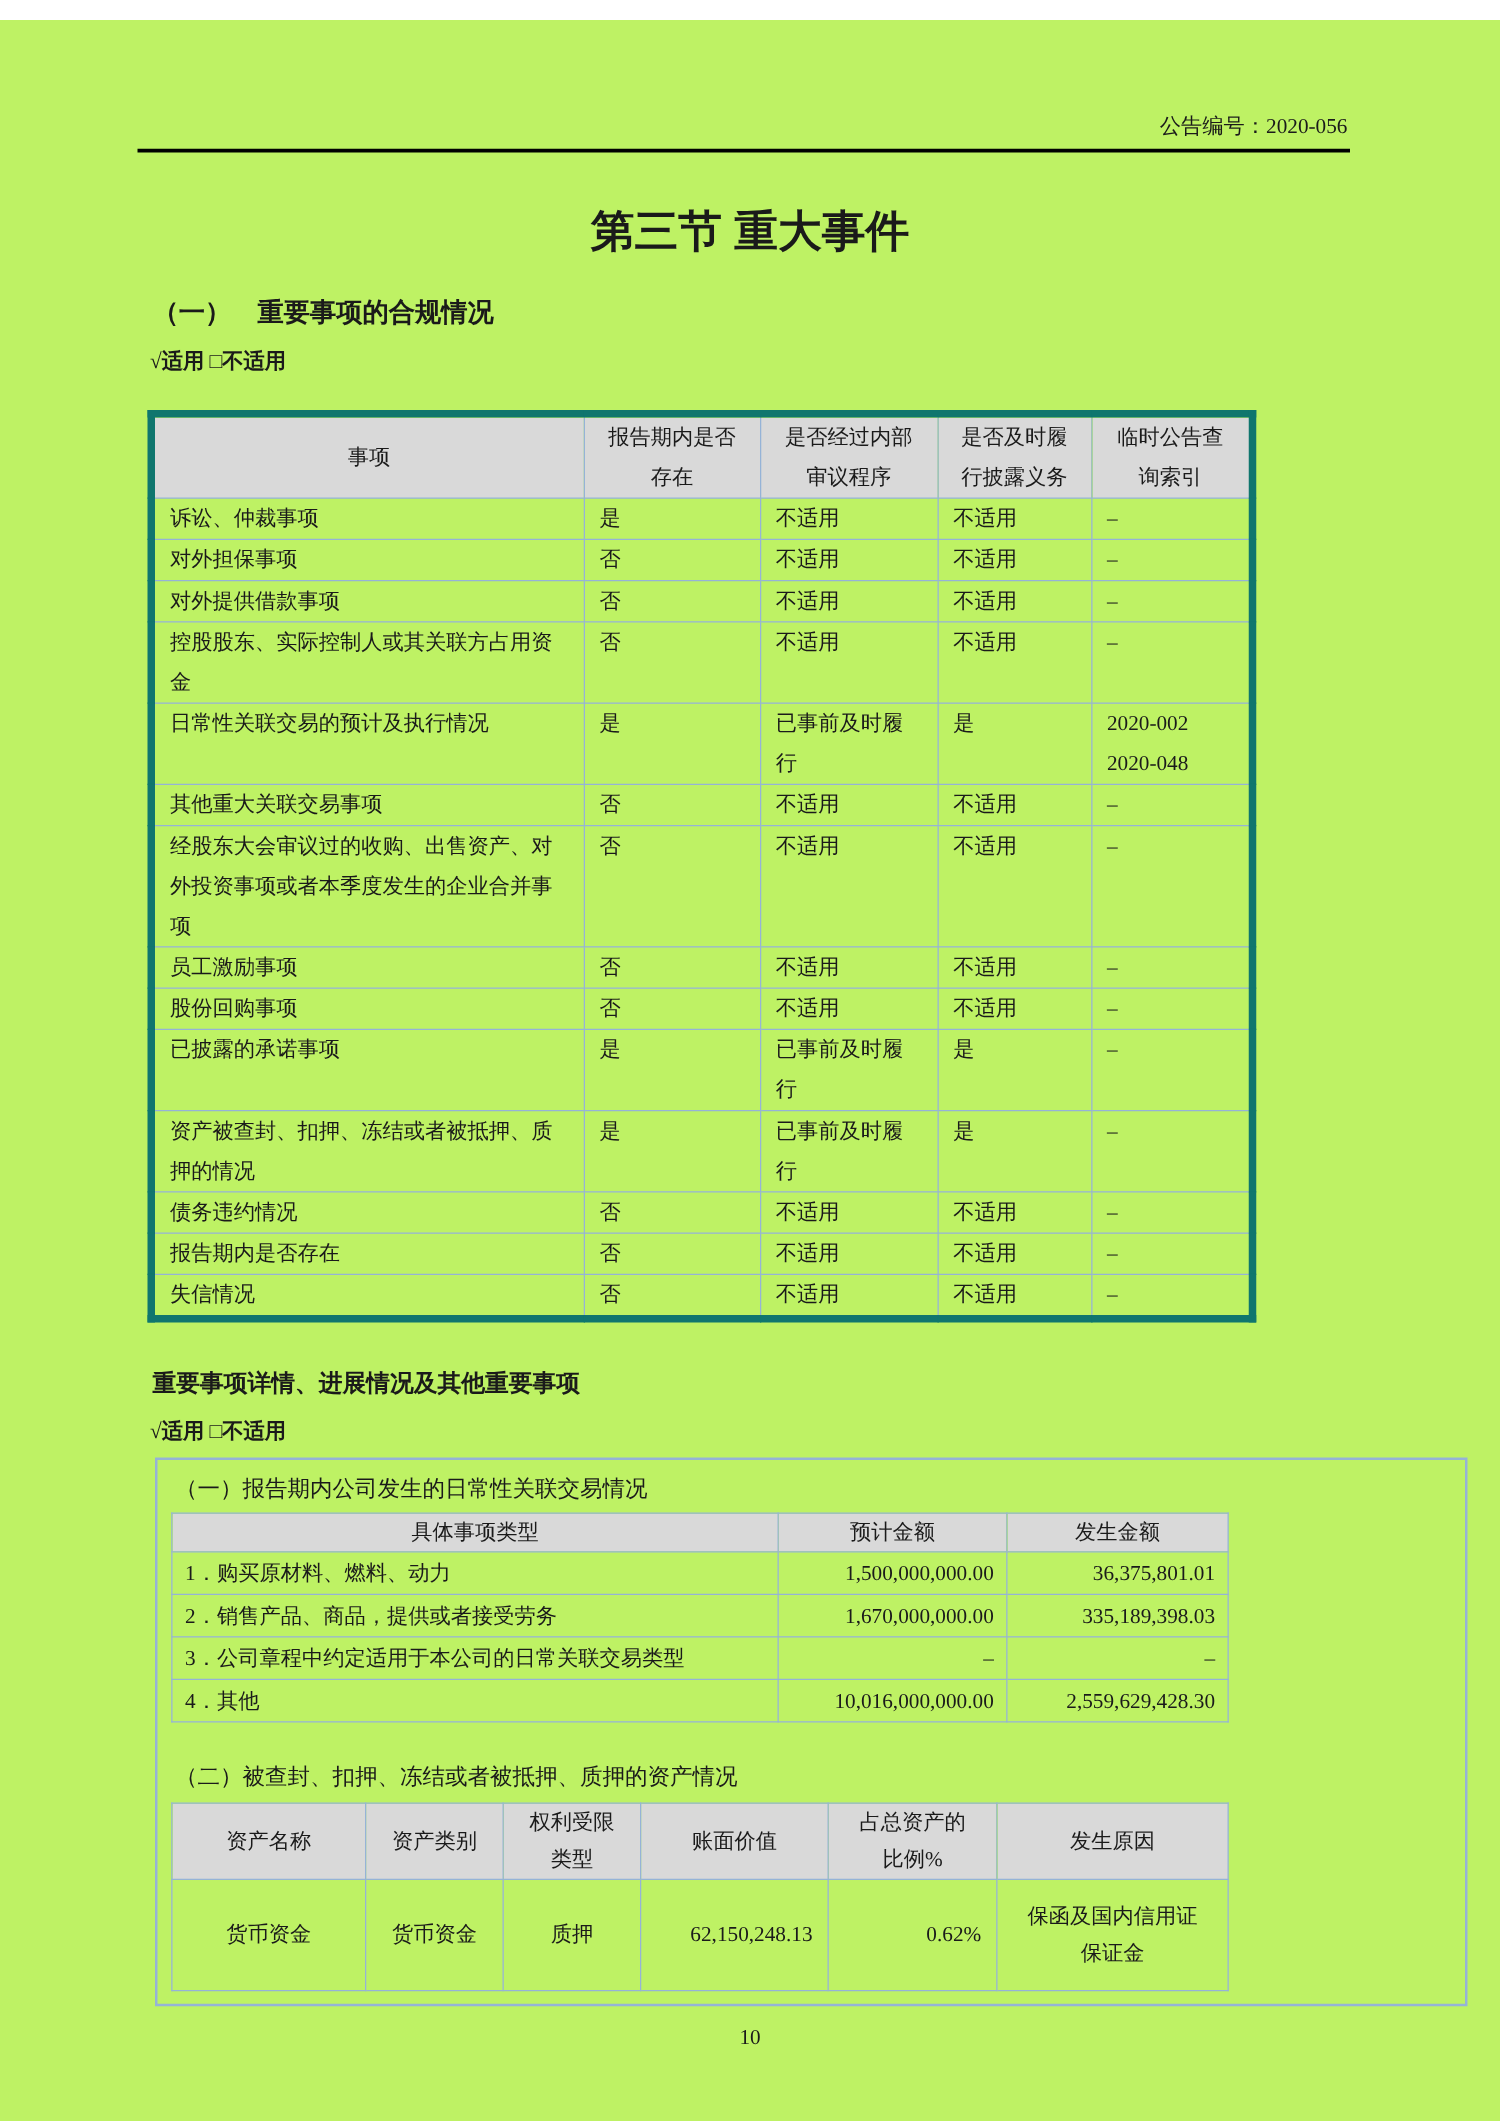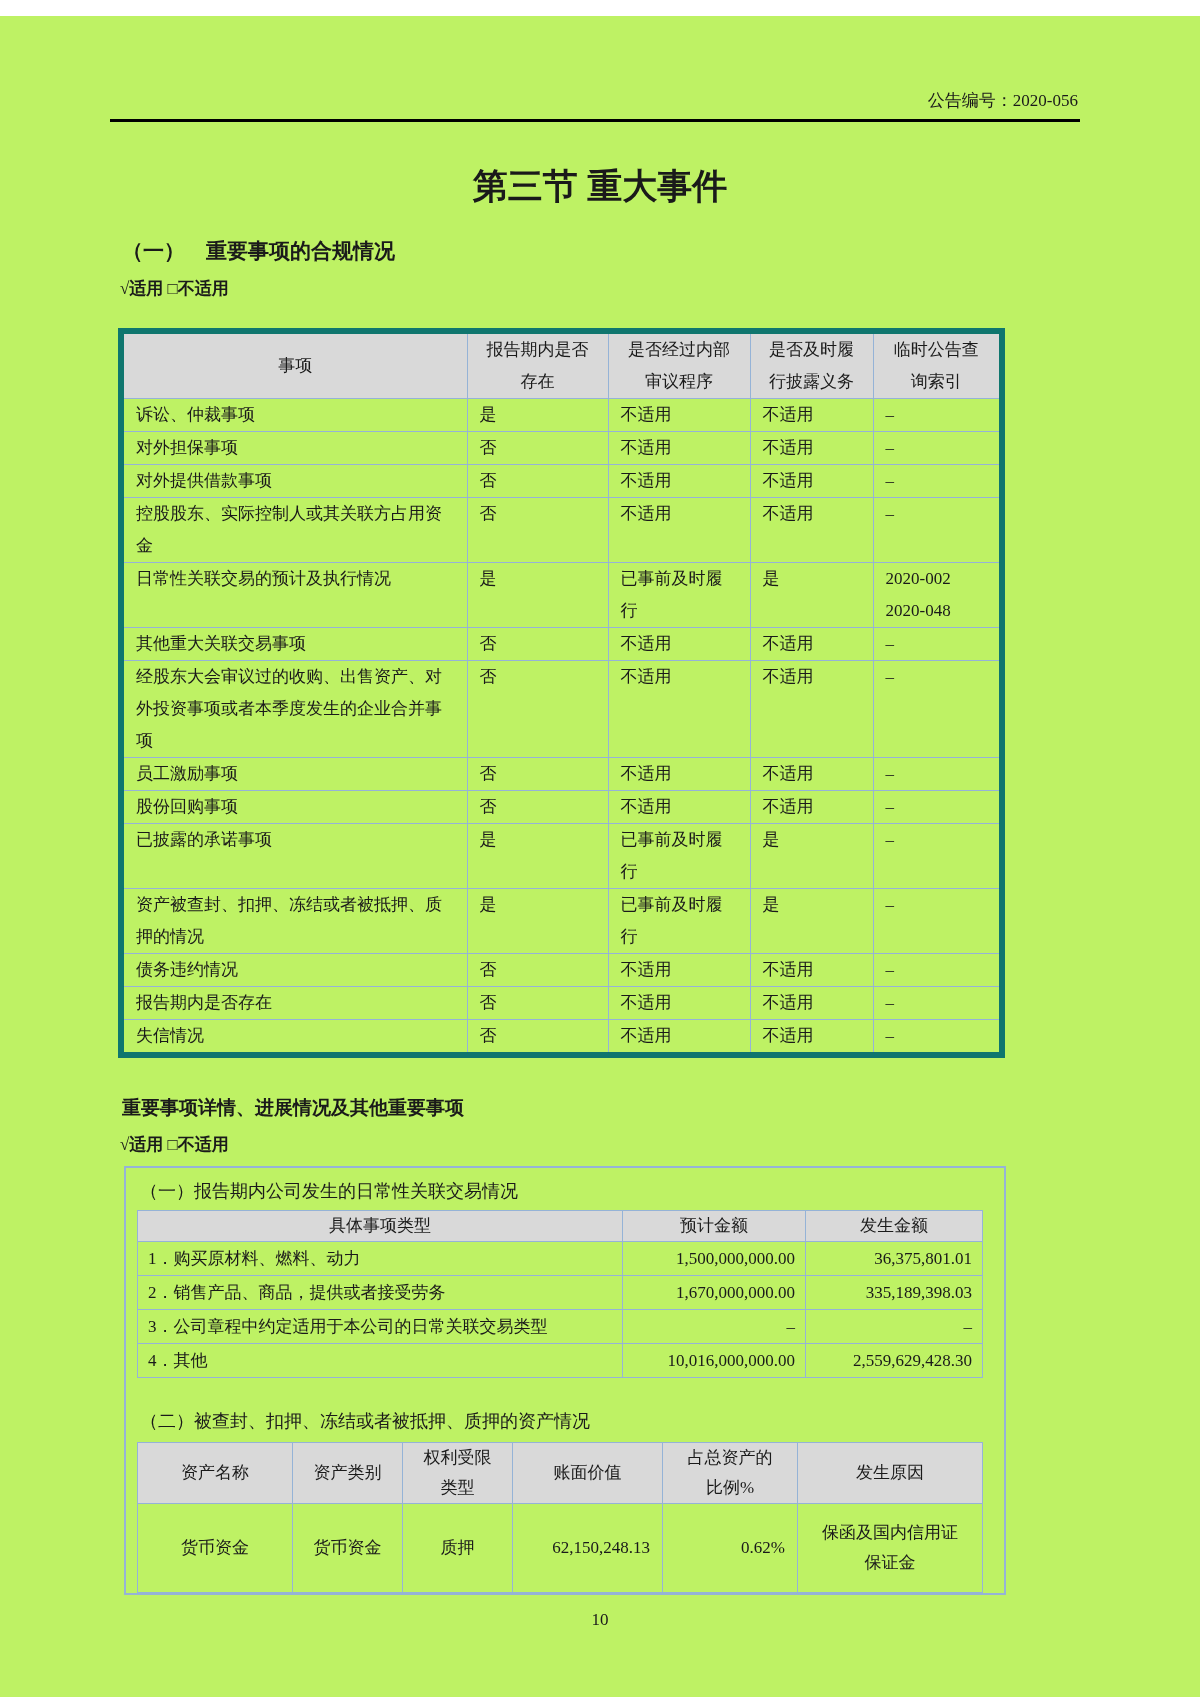--- a/index.html
+++ b/index.html
@@ -25,22 +25,22 @@
   
   .t1 { margin:28px 0 0 118px; width:881px; border:6px solid #0f766e; }
   .t1 th { line-height:32px; padding:0 13px; }
   .t1 td { line-height:32px; padding:0 12px; vertical-align:top; text-align:left; }
   .prewrap { white-space:pre-line; }
 
   .sec2 { margin:38px 0 0 122px; font-size:19px; font-weight:bold; line-height:24px;
           font-family:"Liberation Sans","DejaVu Sans",sans-serif; }
 
   
-  .outer { margin:10px 0 0 124px; width:882px; border:2px solid #95B3D7;
-           padding:8px 14px 0 10px; }
+  .outer { margin:10px 0 0 124px; width:1050px; border:2px solid #95B3D7;
+           padding:8px 14px 10px 10px; }
   .sub-heading { font-size:18px; line-height:26px; padding:2px 0 6px 4px; }
   .sub-heading.second { margin-top:28px; }
 
   
   .t2 { width:845px; margin-left:1px; }
   .t2 th { line-height:30px; padding:0 8px; }
   .t2 td { line-height:33px; padding:0 10px; text-align:left; vertical-align:middle; }
   .t2 td.num { text-align:right; }
 
   

